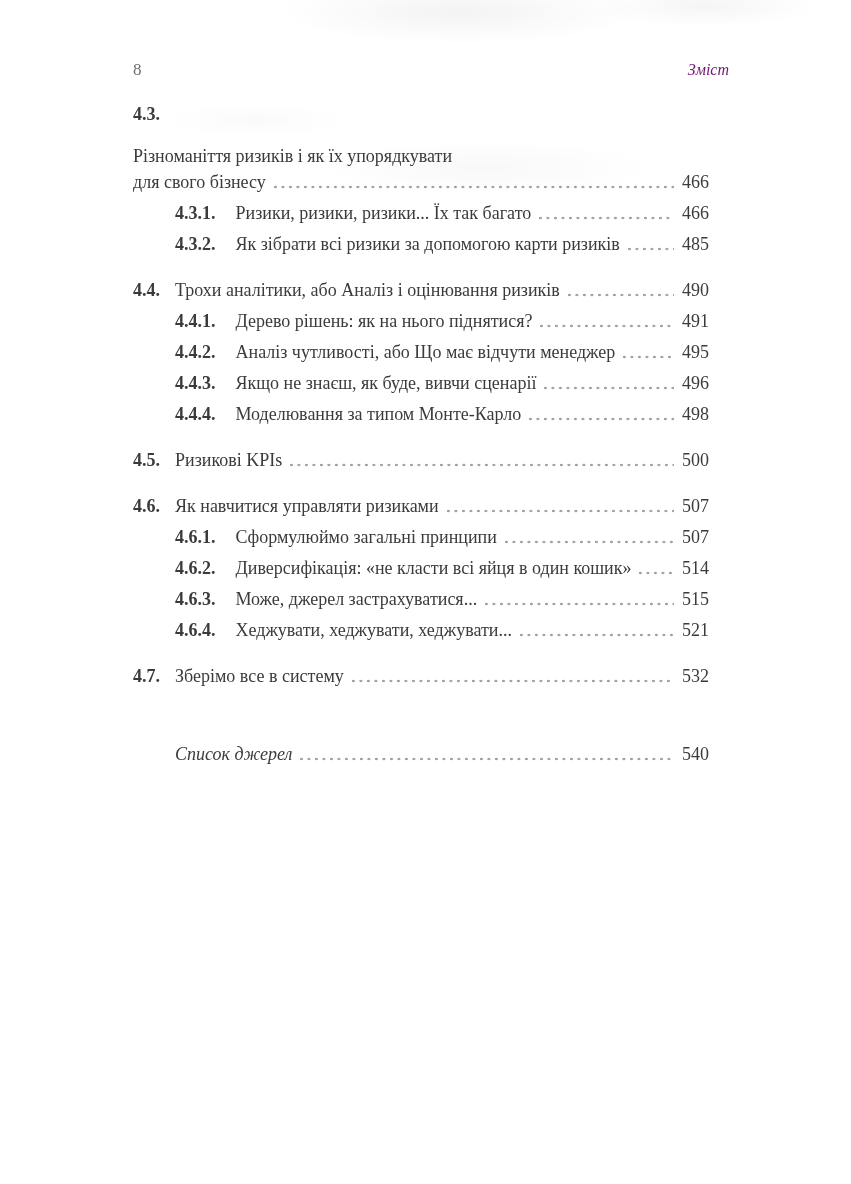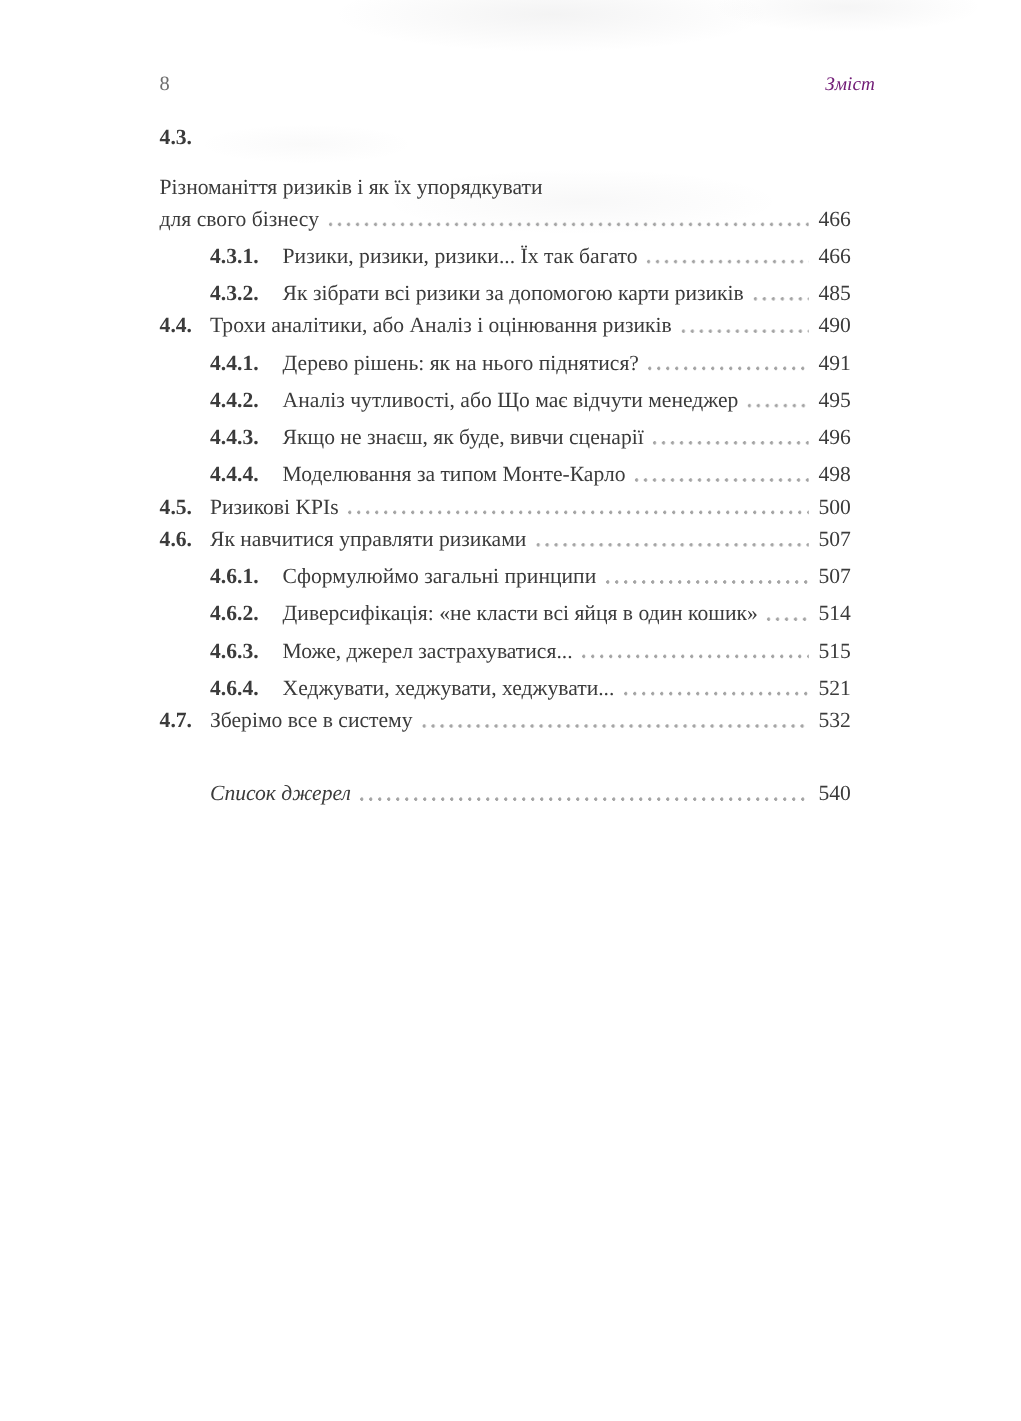--- a/index.html
+++ b/index.html
@@ -32,24 +32,24 @@
 
   .toc {
     position: absolute;
     left: 133px; top: 101px;
     width: 583px;
     font-size: 18px;
     line-height: 26px;
   }
 
   .row { display: flex; }
-  .row.lvl1 { margin-top: 1px; }
+  .row.lvl1 { margin-top: 20px; }
   .row.lvl2 { margin-top: 5px; padding-left: 42px; }
   .row.first { margin-top: 0; flex-direction: column; }
-  .row.sources { margin-top: 35px; }
+  .row.sources { margin-top: 52px; }
   .row.italic .t { font-style: italic; }
 
   .num { font-weight: bold; }
   .row.lvl1 > .num { flex: 0 0 42px; }
   .flexline .num { margin-right: 20px; white-space: nowrap; }
 
   .body { flex: 1; min-width: 0; }
   .tline { }
   .flexline { display: flex; align-items: baseline; }
   .t { white-space: nowrap; text-align: right; }

